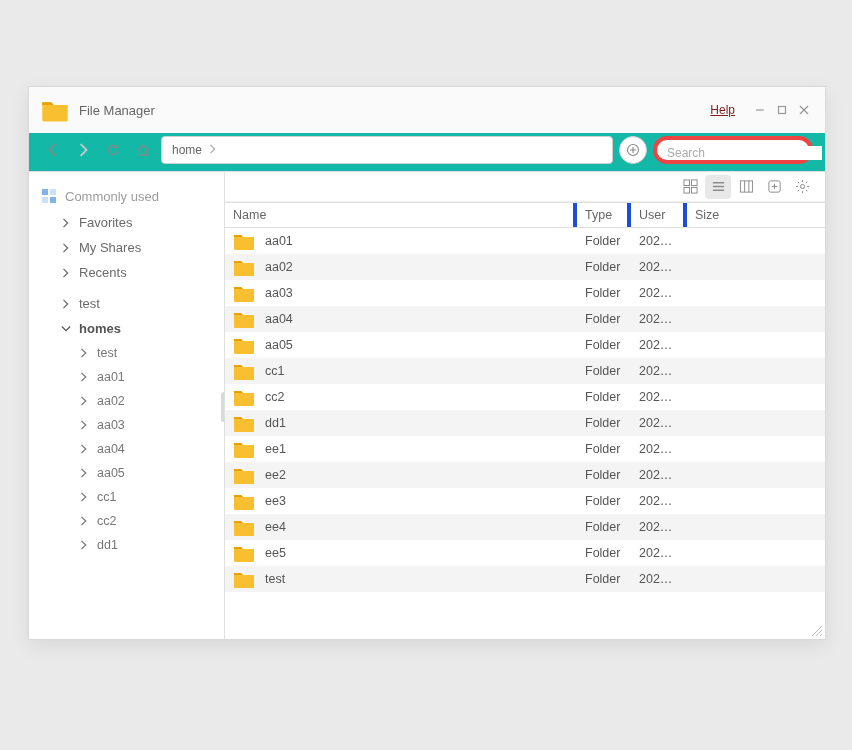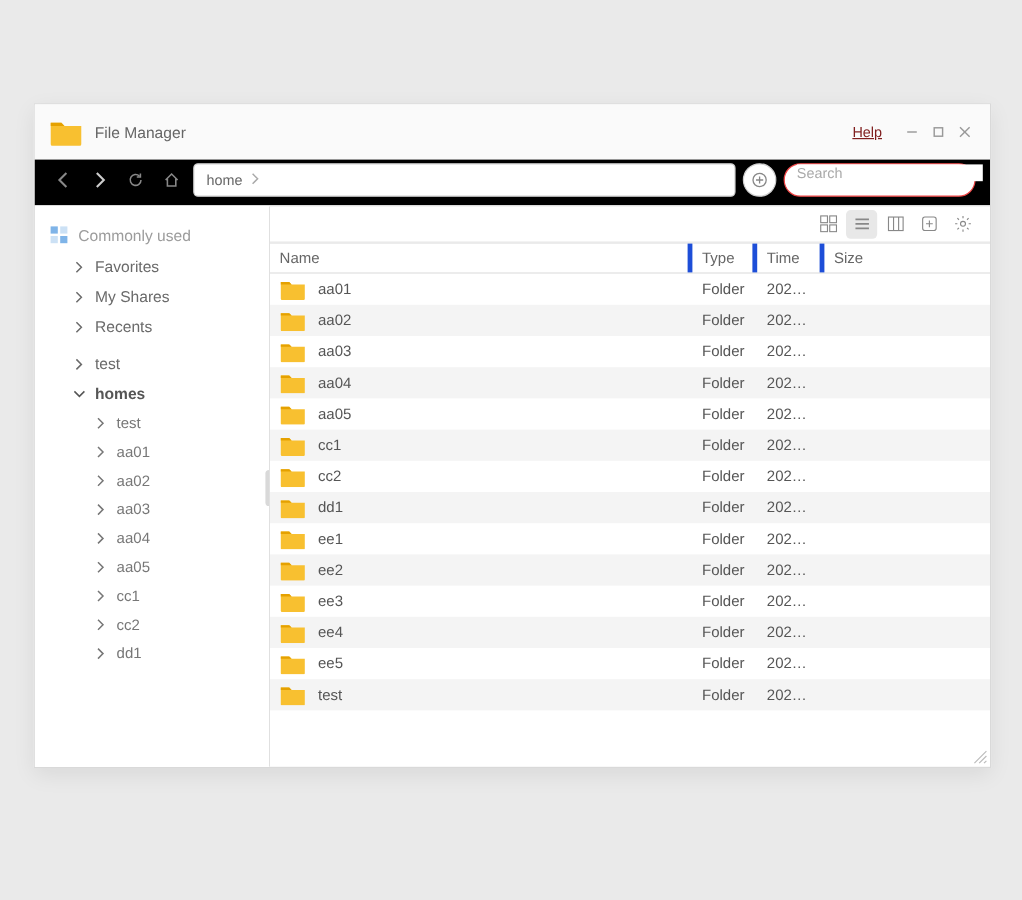--- a/index.html
+++ b/index.html
@@ -38,21 +38,21 @@
   .titlebar a.help { color: #7f1d1d; text-decoration: underline; font-size: 12px; margin-right: 14px; }
   .win-btn { width: 22px; height: 22px; display: inline-flex; align-items: center; justify-content: center; color: #999; cursor: pointer; }
   .win-btn svg { width: 10px; height: 10px; }
 
   
   .toolbar {
     height: 38px;
     display: flex;
     align-items: center;
     padding: 0 12px 4px;
-    background: #000000;
+    background: #14b8a6;
     gap: 6px;
   }
   .nav-btn { width: 24px; height: 24px; display: inline-flex; align-items: center; justify-content: center; cursor: pointer; color: #888; }
   .nav-btn.disabled { color: #ccc; cursor: default; }
   .nav-btn svg { width: 14px; height: 14px; }
   .breadcrumb {
     flex: 1;
     height: 28px;
     border: 1px solid #cfcfcf;
     border-radius: 4px;
@@ -62,22 +62,22 @@
     padding: 0 10px;
     color: #666;
     font-size: 12px;
   }
   .breadcrumb .chev { margin: 0 6px; color: #aaa; }
   .circle-btn {
     width: 28px; height: 28px; border: 1px solid #cfcfcf; border-radius: 50%;
     display: inline-flex; align-items: center; justify-content: center; background: #fff; cursor: pointer; color: #888;
   }
   .search {
-    width: 160px; height: 28px; border: 1px solid #ef4444; border-radius: 14px;
-    background: #fff; display: flex; align-items: flex-start; padding: 0 10px; color: #888;
+    width: 160px; height: 28px; border: 4px solid #ef4444; border-radius: 14px;
+    background: #fff; display: flex; align-items: flex-end; padding: 0 10px; color: #888;
   }
   .search input { border: none; outline: none; flex: 1; font-size: 12px; color: #555; }
   .search input::placeholder { color: #aaa; }
   .search .mag { width: 14px; height: 14px; }
 
   
   .main { flex: 1; display: flex; overflow: hidden; border-top: 1px solid #e0e0e0; }
   .sidebar {
     width: 196px;
     border-right: 1px solid #e0e0e0;
@@ -386,21 +386,21 @@
             <svg viewBox="0 0 16 16">
               <circle cx="8" cy="8" r="2.2" fill="none" stroke="currentColor"></circle>
               <path d="M8 1v2M8 13v2M1 8h2M13 8h2M3 3l1.4 1.4M11.6 11.6L13 13M13 3l-1.4 1.4M4.4 11.6L3 13" stroke="currentColor"></path>
             </svg>
           </span>
       </div>
 
       <div class="table-header">
         <div class="th col-name">Name</div>
         <div class="th col-type">Type</div>
-        <div class="th col-time">Time</div>
+        <div class="th col-time">User</div>
         <div class="th col-size">Size</div>
       </div>
 
       <div class="table-body" id="table-body">
           <div class="row">
             <div class="cell name">
               <svg class="folder-icon" viewBox="0 0 22 18">
                 <use href="#folder-shape"></use>
               </svg>
               <span>aa01</span>

